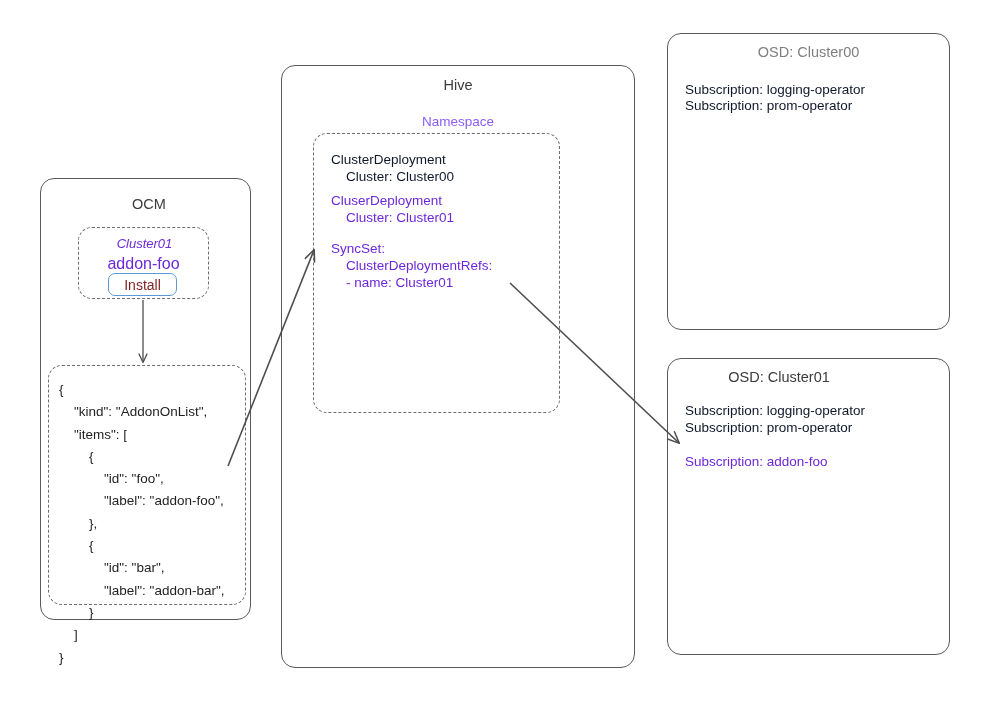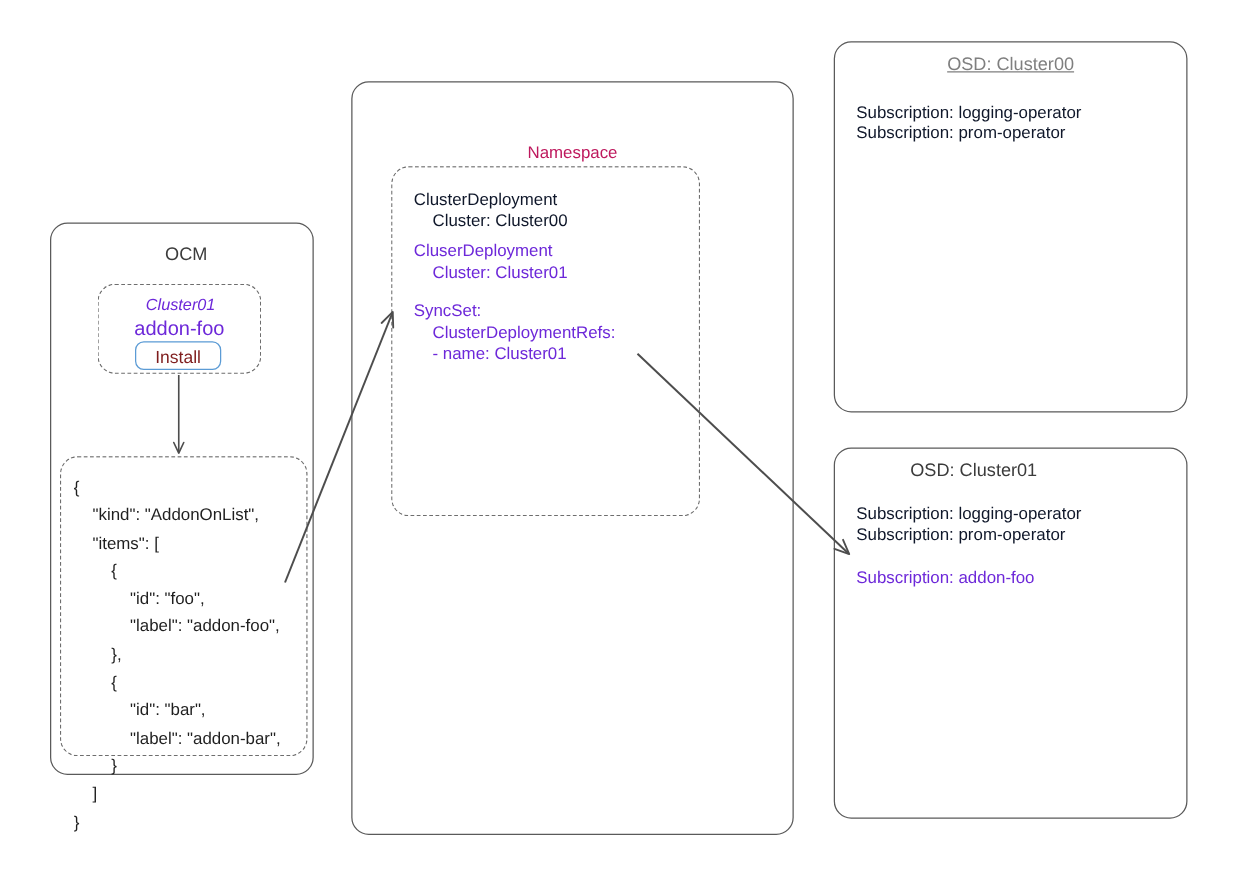--- a/index.html
+++ b/index.html
@@ -37,29 +37,29 @@
 
   .panel-title {
     position: absolute;
     left: 0;
     right: 0;
     text-align: center;
     font-size: 14.5px;
     color: #3b3b3b;
     white-space: nowrap;
   }
-  .panel-title.muted { color: #7f7f7f; text-decoration: underline; }
+  .panel-title.muted { color: #7f7f7f; }
 
   .sub-label {
     position: absolute;
     left: 0;
     right: 0;
     text-align: center;
     font-size: 13.5px;
-    color: #be185d;
+    color: #8b5cf6;
     white-space: nowrap;
   }
 
   .txt {
     position: absolute;
     font-size: 13.5px;
     color: #6d28d9;
     white-space: pre;
     line-height: 17px;
   }
@@ -113,20 +113,21 @@
 
   <div class="dashbox" style="left:78px; top:227px; width:131px; height:72px;"></div>
   <div class="txt center" style="left:79px; top:235px; width:131px; font-size:13px;font-style:italic;">Cluster01</div>
   <div class="txt center" style="left:78px; top:255px; width:131px; font-size:16px;">addon-foo</div>
   <div class="install-btn" style="left:108px; top:273px; width:69px; height:23px;">Install</div>
 
   <div class="dashbox" style="left:48px; top:365px; width:198px; height:240px;"></div>
   <div class="code" style="left:59px; top:379px;"><span>{</span><br><span>    "kind": "AddonOnList",</span><br><span>    "items": [</span><br><span>        {</span><br><span>            "id": "foo",</span><br><span>            "label": "addon-foo",</span><br><span>        },</span><br><span>        {</span><br><span>            "id": "bar",</span><br><span>            "label": "addon-bar",</span><br><span>        }</span><br><span>    ]</span><br><span>}</span></div>
 
   <div class="panel" style="left:281px; top:65px; width:354px; height:603px;"></div>
+  <div class="panel-title" style="left:281px; top:77px; width:354px;">Hive</div>
   <div class="sub-label" style="left:281px; top:114px; width:354px;">Namespace</div>
 
   <div class="dashbox" style="left:313px; top:133px; width:247px; height:280px;"></div>
 
   <div class="txt grey" style="left:331px; top:151px;">ClusterDeployment</div>
   <div class="txt grey" style="left:331px; top:168px;">    Cluster: Cluster00</div>
 
   <div class="txt" style="left:331px; top:192px;">CluserDeployment</div>
   <div class="txt" style="left:331px; top:209px;">    Cluster: Cluster01</div>
 

